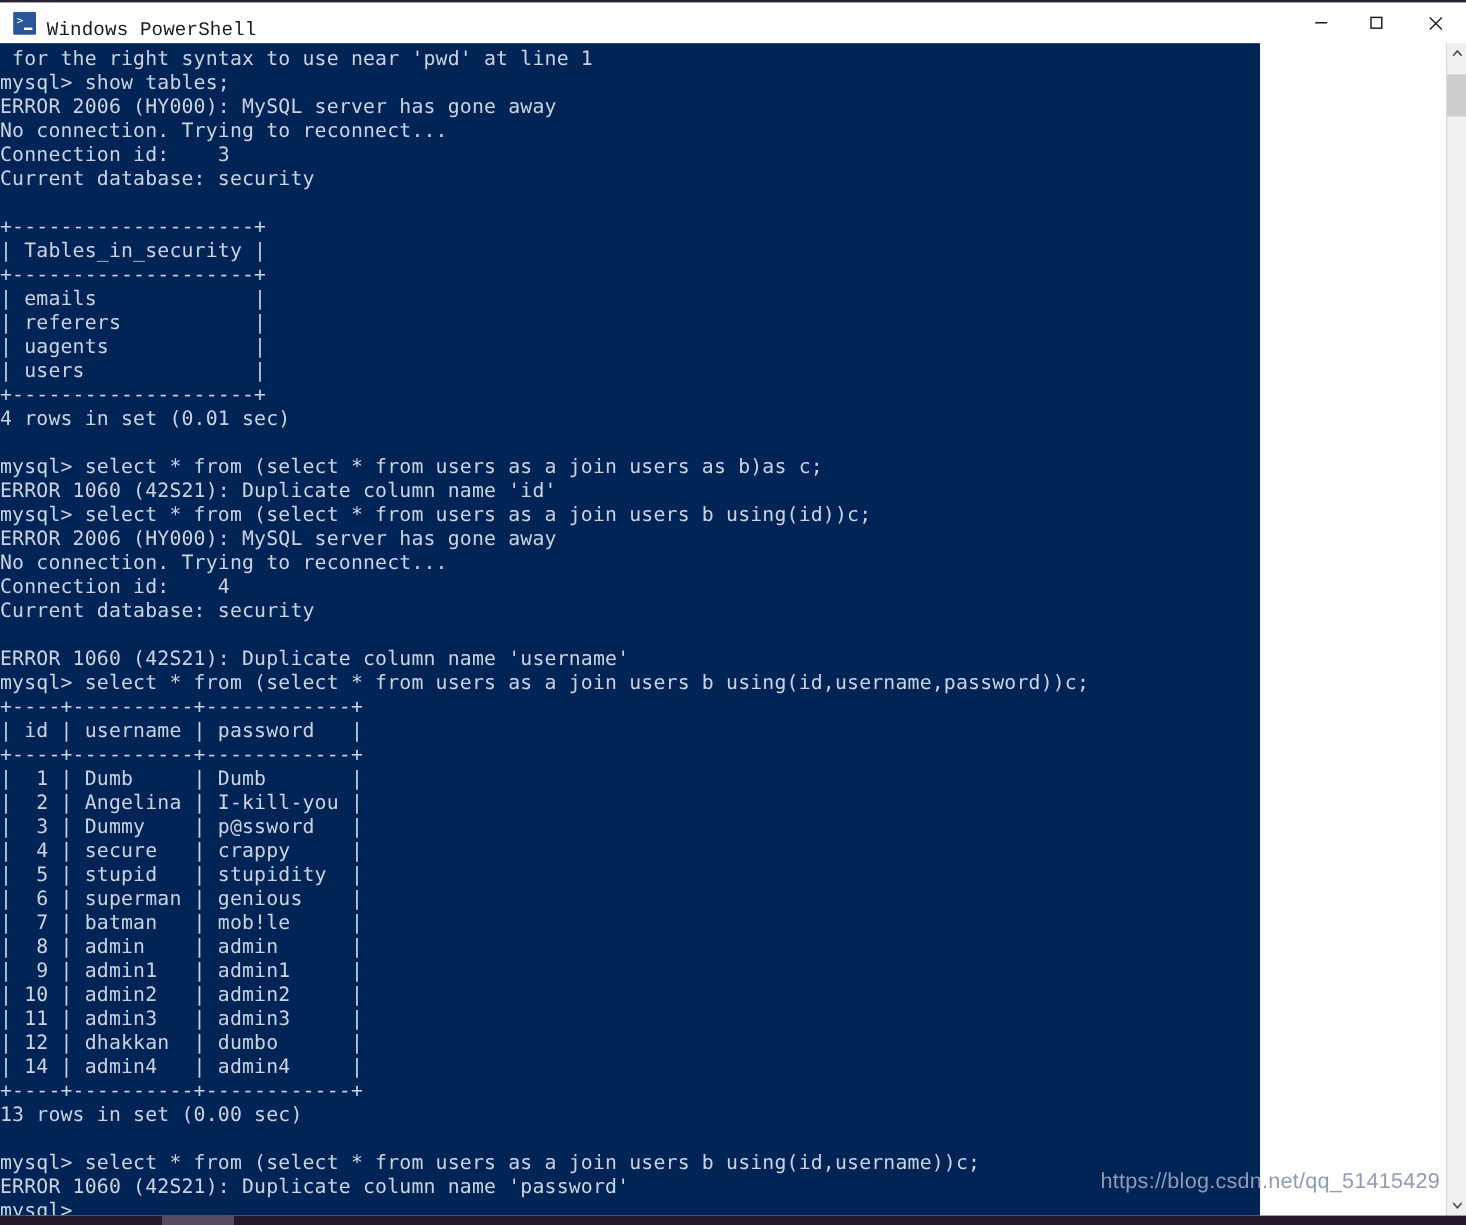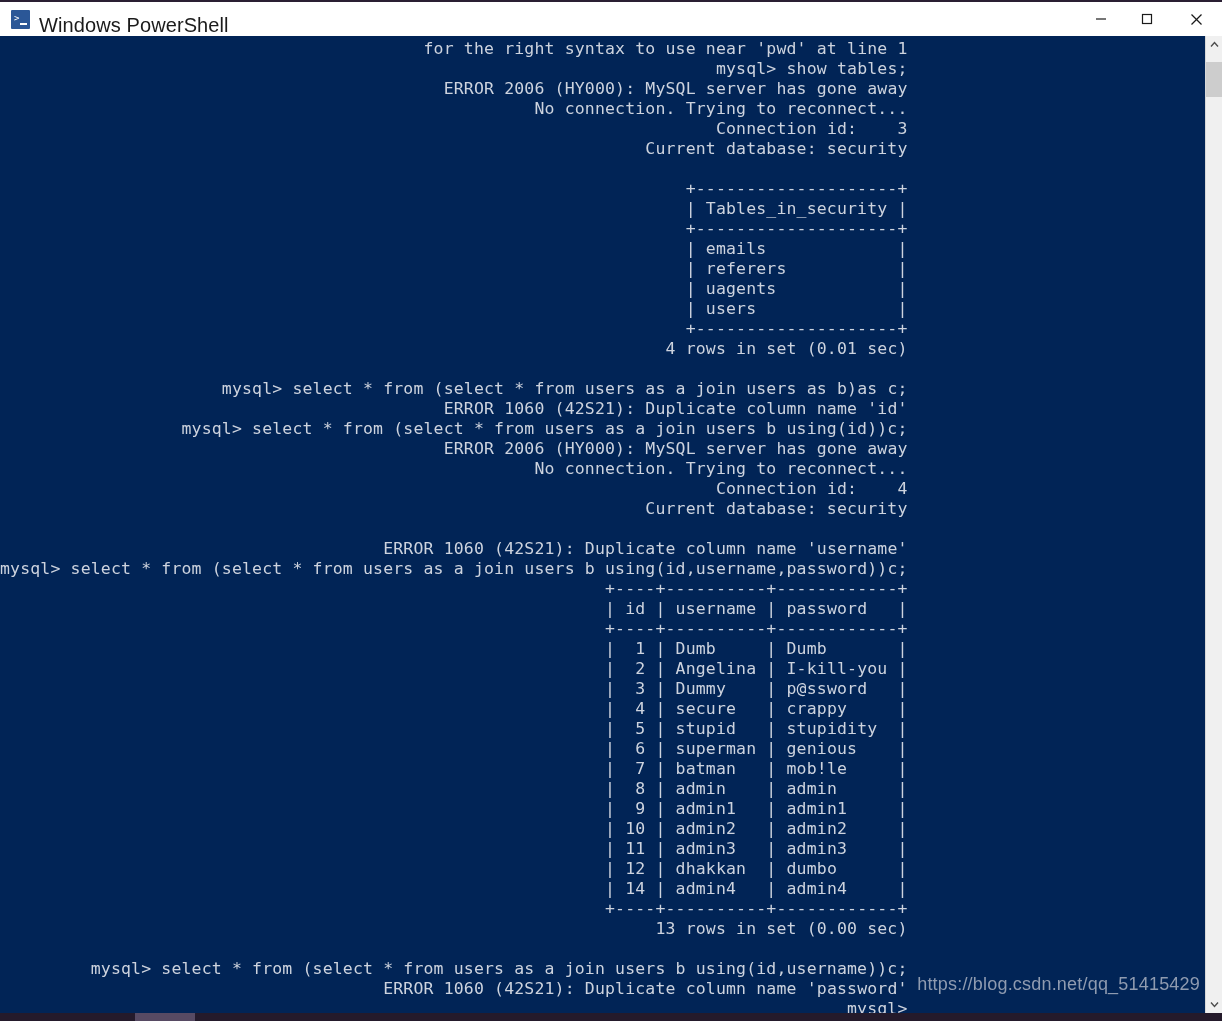--- a/index.html
+++ b/index.html
@@ -66,22 +66,22 @@
   .ps-icon .ul {
     position: absolute;
     left: 9px;
     bottom: 4px;
     width: 7px;
     height: 2px;
     background: #ffffff;
   }
   .title-text {
     margin-left: 9px;
-    font-family: Liberation Sans, sans-serif;
-    font-size: 20px;
+    font-family: Liberation Mono, monospace;
+    font-size: 16px;
     color: #1b1b1b;
     white-space: nowrap;
     letter-spacing: 0.1px;
     margin-top: 12px;
   }
   .win-controls {
     display: flex;
     height: 36px;
     flex: 0 0 auto;
   }
@@ -94,25 +94,24 @@
     background: transparent;
   }
   .win-btn svg { display: block; }
   .win-btn.close-btn { width: 52px; }
 
   
   .console {
     position: absolute;
     left: 0;
     top: 36px;
-    width: 1222px;
+    width: 1050px;
     height: 977px;
     background: #012456;
     overflow: hidden;
-    text-align: right;
   }
   .console-text {
     position: absolute;
     left: 0;
     top: 0;
     margin: 0;
     padding: 3px 0 0 0;
     color: #cdd3de;
     font-family: "DejaVu Sans Mono", "Liberation Mono", monospace;
     font-size: 16.5px;

